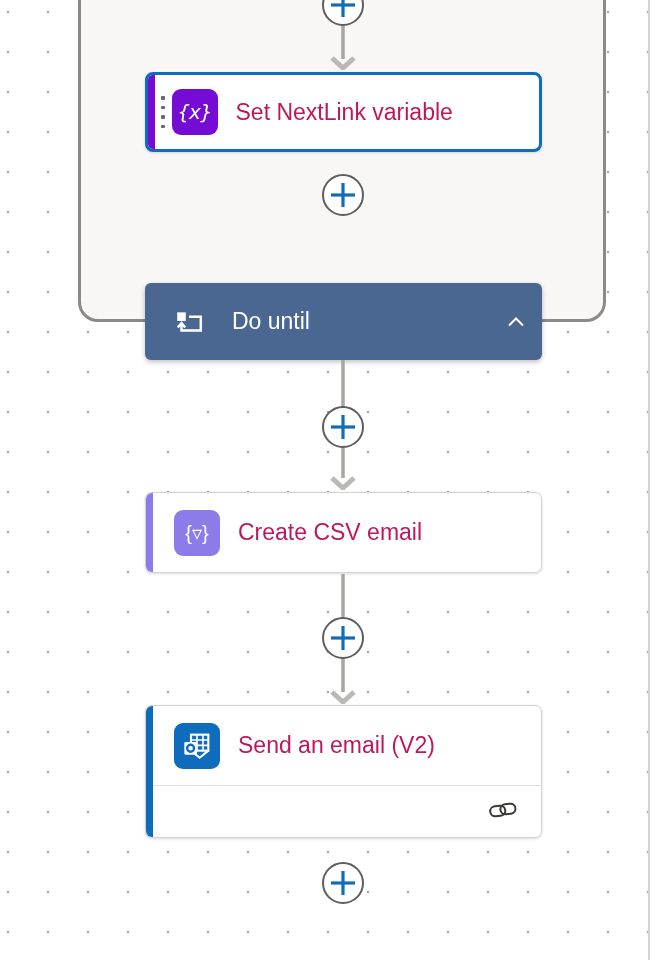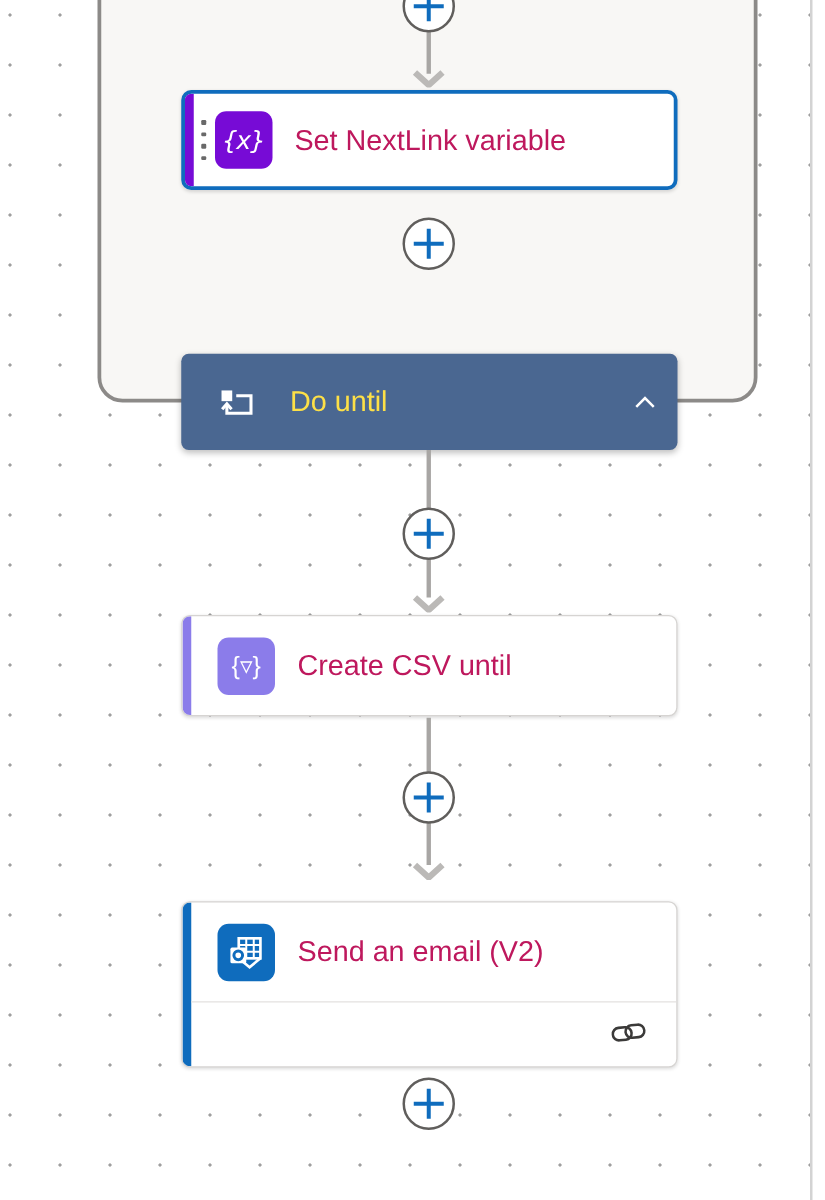--- a/index.html
+++ b/index.html
@@ -54,36 +54,36 @@
     color:#fff;font-size:20px;
   }
   .glyph{font-family:"DejaVu Sans",sans-serif;font-style:italic;letter-spacing:-1px;}
   .card-title{margin-left:18px;font-size:23px;color:#be185d;white-space:nowrap;}
   #card1{top:72px;height:80px;}
   #card1 .op-icon{margin-left:7px;background:#770bd6;}
   #card1 .accent{background:#770bd6;}
   #card2{top:492px;height:81px;}
   #card2 .op-icon{margin-left:21px;background:#8b7cea;font-style:normal;}
   #card2 .accent{background:#8b7cea;}
-  #card3{top:705px;height:133px;flex-direction:row;margin-top:16px;}
+  #card3{top:705px;height:133px;flex-direction:row;}
   #card3 .accent{background:#0f6cbd;}
   .card3-body{flex:1;display:flex;flex-direction:column;}
   .card3-top{height:79px;display:flex;align-items:center;}
   #card3 .op-icon{margin-left:21px;background:#0f6cbd;}
   .card3-divider{height:1px;background:#e3e1df;}
   .card3-footer{flex:1;display:flex;align-items:center;justify-content:flex-end;padding-right:22px;}
   .link-btn{background:none;border:none;padding:2px;cursor:pointer;transform:rotate(-6deg);}
   
   .scope-header{
     position:absolute;left:145px;top:283px;width:397px;height:77px;
     background:#4a6791;border-radius:6px;box-shadow:0 2px 5px rgba(0,0,0,.25);
     display:flex;align-items:center;cursor:pointer;
   }
   .scope-header .loop-icon{margin-left:29px;}
-  .scope-title{margin-left:28px;font-size:23px;color:#fde047;flex:1;}
+  .scope-title{margin-left:28px;font-size:23px;color:#ffffff;flex:1;}
   .collapse-btn{background:none;border:none;padding:0;margin-right:12px;cursor:pointer;display:flex;}
 </style>
 </head>
 <body>
 
 <div id="canvas">
 
   <div class="right-hairline"></div>
 
   <div class="scope-box"></div>
@@ -147,21 +147,21 @@
         <line x1="1" y1="13" x2="25" y2="13"></line>
     </svg>
   </button>
 
   <div class="card" id="card2">
     <div class="accent"></div>
     <div class="card-row">
       <div class="op-icon">
         <span>{▿}</span>
       </div>
-      <span class="card-title">Create CSV until</span>
+      <span class="card-title">Create CSV email</span>
     </div>
   </div>
 
   <svg class="conn" style="top:574px;height:130px;">
     <line x1="15" y1="0" x2="15" y2="118"></line>
     <path d="M4,118 L15,128 L26,118"></path>
   </svg>
   <button class="plus plus4">
     <svg width="26" height="26">
       <line x1="13" y1="1" x2="13" y2="25"></line>

